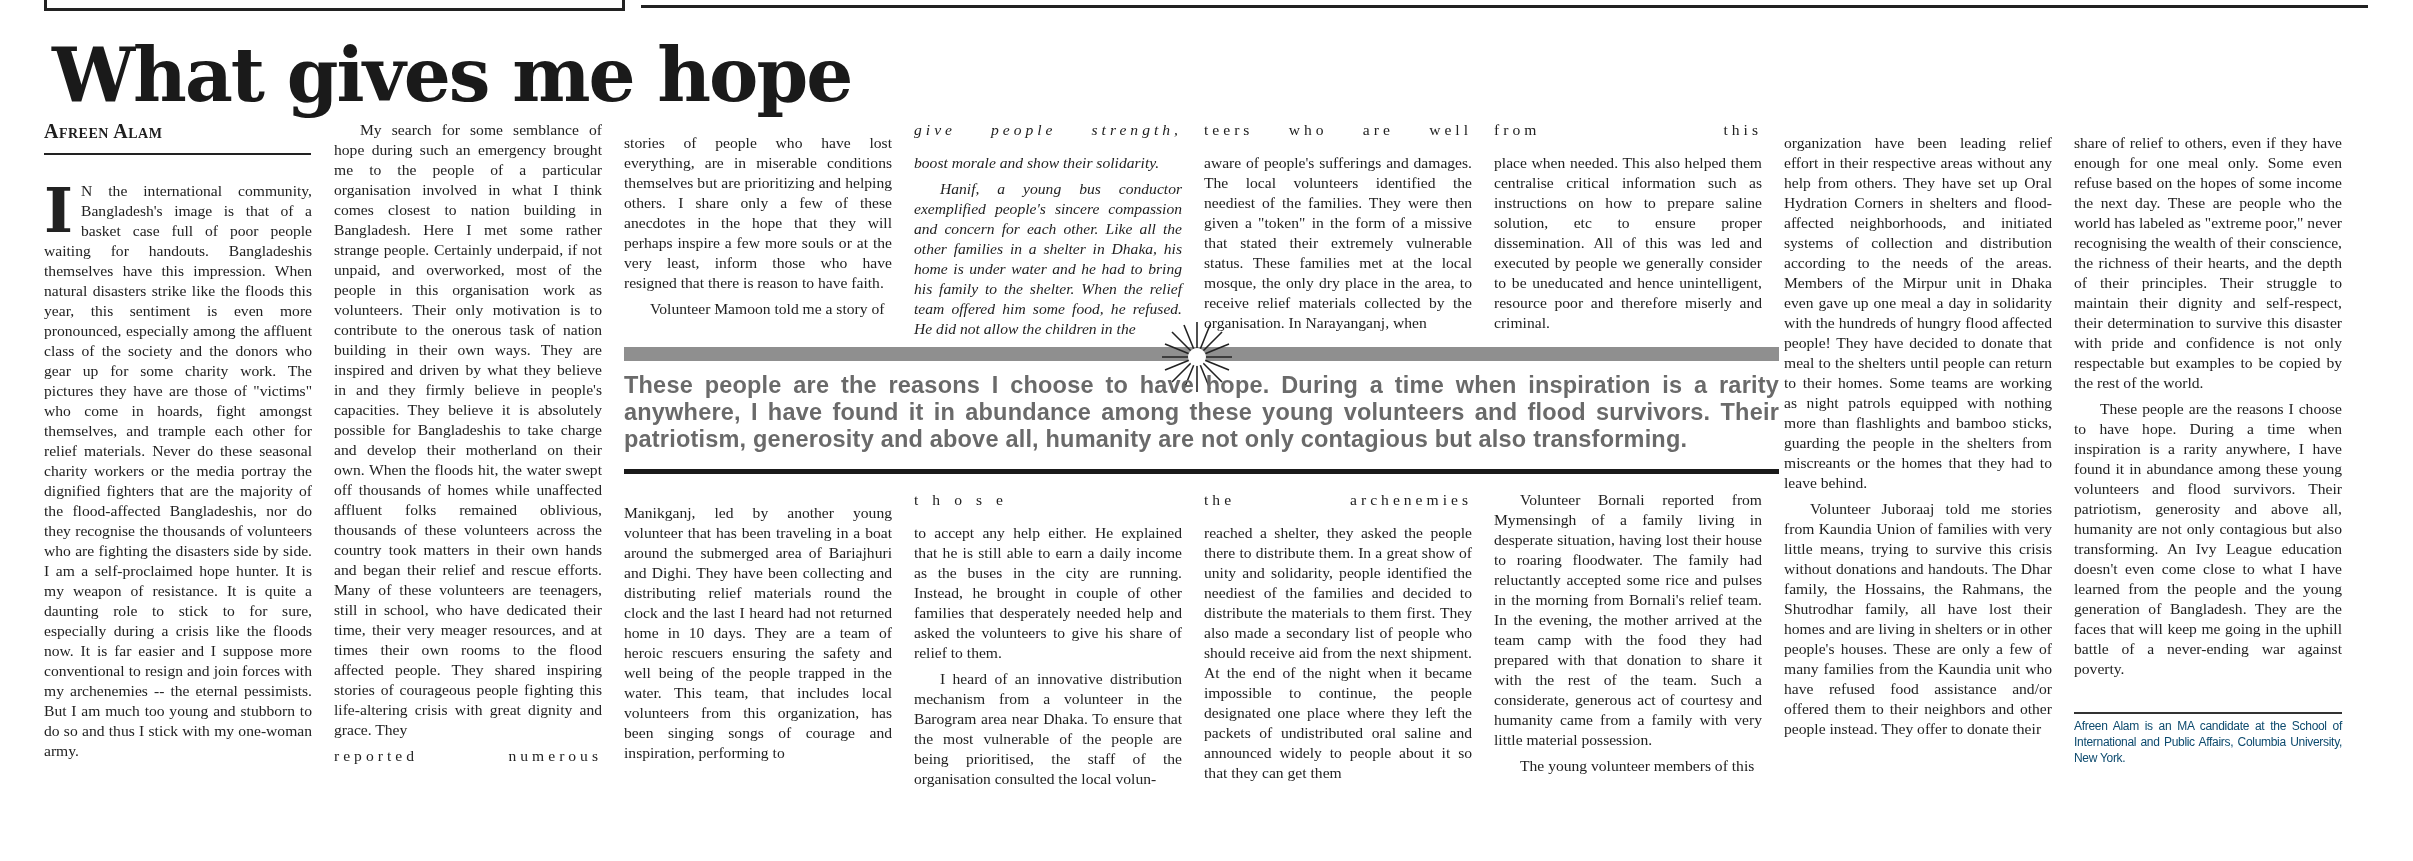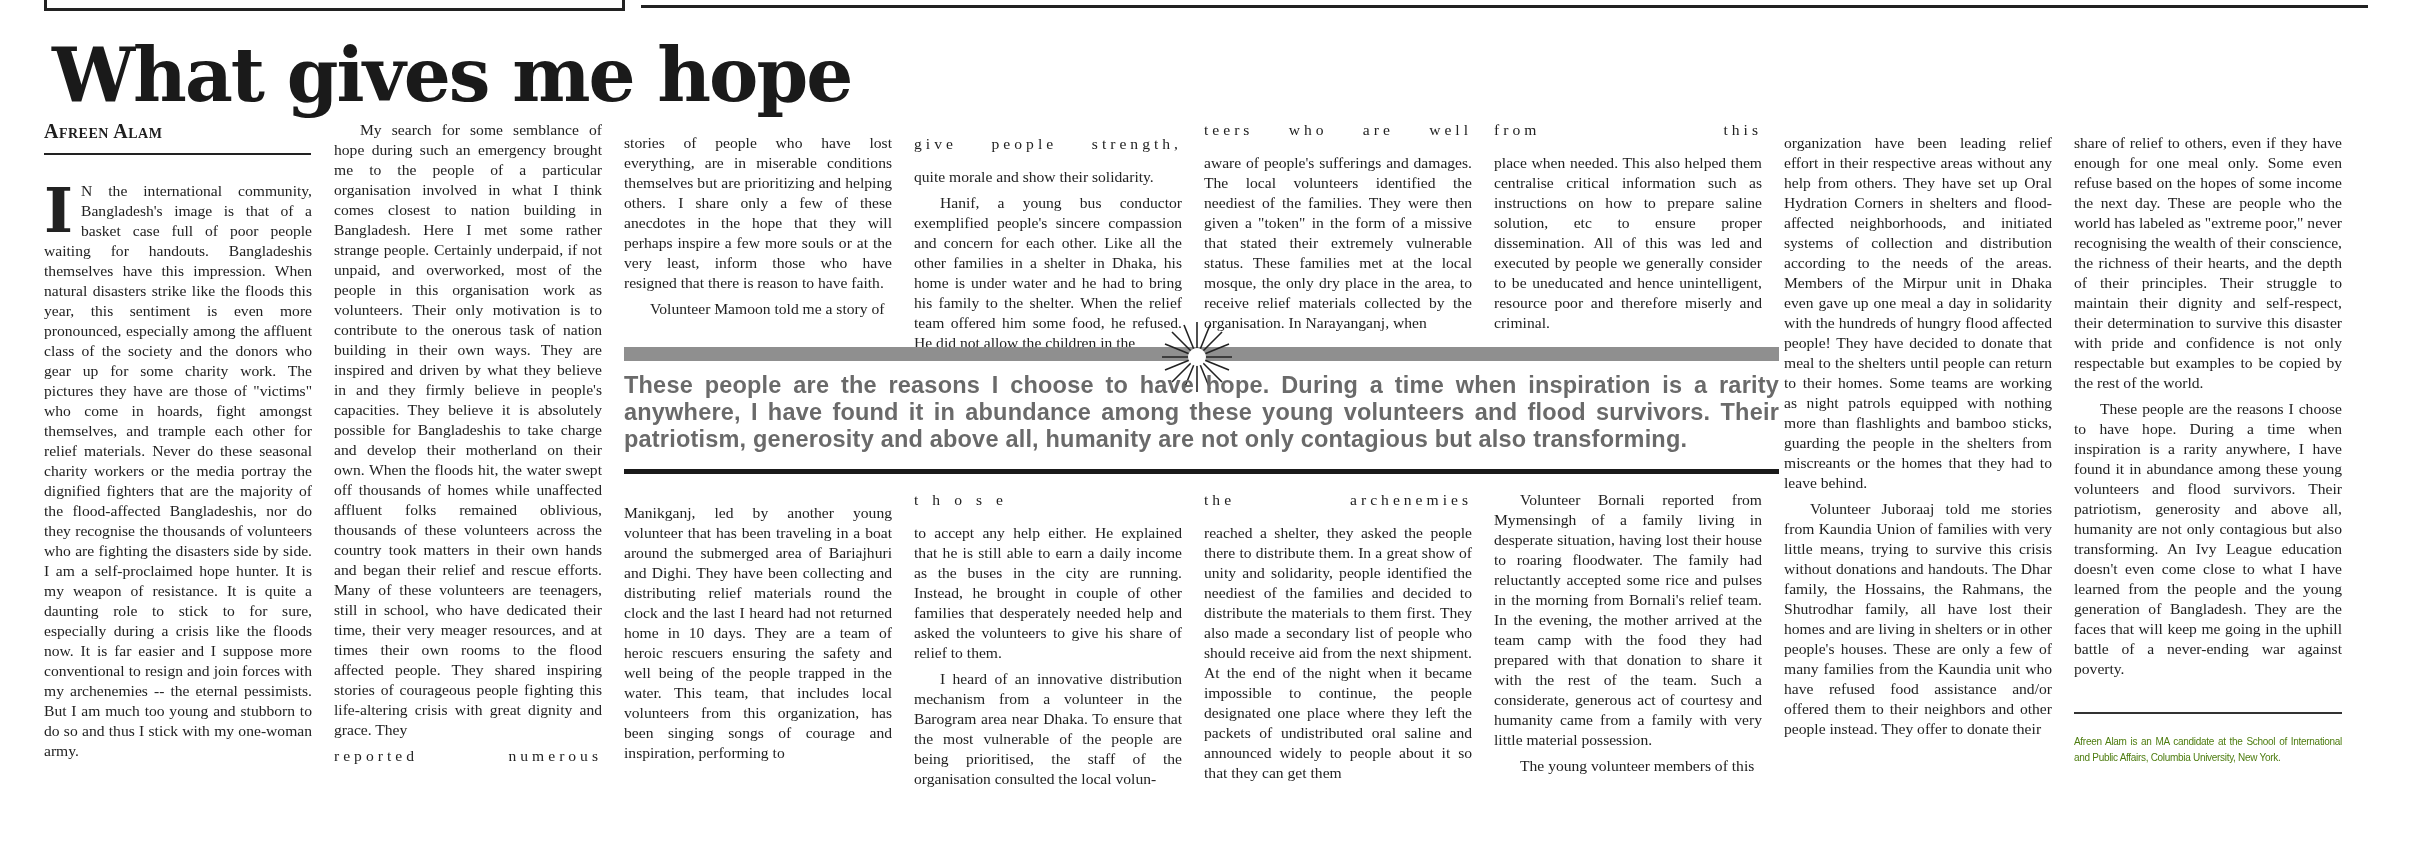--- a/index.html
+++ b/index.html
@@ -9,34 +9,34 @@
   .headline { position: absolute; left: 44px; top: 22px; margin: 8px; font-family: "DejaVu Serif", "Liberation Serif", serif; font-weight: bold; font-size: 74px; letter-spacing: -2px; line-height: 90px; color: #1a1a1a; }
   .byline { position: absolute; left: 44px; top: 120px; width: 267px; font-family: "Liberation Serif", serif; font-weight: bold; font-size: 20px; font-variant: small-caps; letter-spacing: 0.5px; border-bottom: 2px solid #222; padding-bottom: 10px; }
   .col { position: absolute; width: 268px; font-family: "Liberation Serif", serif; font-size: 15.6px; line-height: 20px; text-align: justify; color: #222; }
   .col p { margin: 0 0 6px 0; text-indent: 26px; }
   .col p.noind { text-indent: 0; margin-top: 13px; }
   .col p.spread { text-align-last: justify; letter-spacing: 4px; text-indent: 0; margin-bottom: 6px; }
   .dropcap { float: left; font-family: "DejaVu Serif", serif; font-size: 62px; line-height: 52px; padding: 0 8px 0 0; margin-top: 4px; font-weight: bold; color: #222; }
   .c1 { left: 44px; top: 168px; }
   .c2 { left: 334px; top: 120px; }
   .c3 { left: 624px; top: 120px; }
-  .c4 { left: 914px; top: 134px; }
+  .c4 { left: 914px; top: 120px; font-style: italic; }
   .c5 { left: 1204px; top: 120px; }
   .c6 { left: 1494px; top: 120px; }
   .c7 { left: 1784px; top: 120px; }
   .c8 { left: 2074px; top: 120px; }
   .c3b { left: 624px; top: 490px; }
   .c4b { left: 914px; top: 490px; }
   .c5b { left: 1204px; top: 490px; }
   .c6b { left: 1494px; top: 490px; }
   .graybar { position: absolute; left: 624px; top: 347px; width: 1155px; height: 14px; background: #8f8f8f; }
   .starburst { position: absolute; left: 1162px; top: 322px; width: 70px; height: 70px; }
   .pullquote { position: absolute; left: 624px; top: 372px; width: 1155px; margin: 0; font-family: "Liberation Sans", "DejaVu Sans", sans-serif; font-weight: bold; font-size: 23.5px; line-height: 27px; color: #6a6a6a; text-align: justify; letter-spacing: 0.2px; }
   .blackrule { position: absolute; left: 624px; top: 469px; width: 1155px; height: 5px; background: #1a1a1a; }
-  .bio { position: absolute; left: 2074px; top: 712px; width: 268px; border-top: 2px solid #333; padding-top: 20px; font-family: "Liberation Sans", sans-serif; font-size: 10px; line-height: 16px; text-align: justify; letter-spacing: -0.3px; color: #4d7c0f; }
+  .bio { position: absolute; left: 2074px; top: 712px; width: 268px; border-top: 2px solid #333; padding-top: 4px; font-family: "Liberation Sans", sans-serif; font-size: 12px; line-height: 16px; text-align: justify; letter-spacing: -0.3px; color: #0c4a6e; }
 </style>
 </head>
 <body>
 
 <div class="topbox"></div>
 <div class="topline"></div>
 
 <h1 class="headline">What gives me hope</h1>
 
 <div class="byline">Afreen Alam</div>
@@ -50,21 +50,21 @@
   <p class="spread">reported numerous</p>
 </div>
 
 <div class="col c3">
   <p class="noind">stories of people who have lost everything, are in miserable conditions themselves but are prioritizing and helping others.  I share only a few of these anecdotes in the hope that they will perhaps inspire a few more souls or at the very least, inform those who have resigned that there is reason to have faith.</p>
   <p>Volunteer Mamoon told me a story of</p>
 </div>
 
 <div class="col c4">
   <p class="spread">give people strength,</p>
-  <p class="noind">quite morale and show their solidarity.</p>
+  <p class="noind">boost morale and show their solidarity.</p>
   <p>Hanif, a young bus conductor exemplified people's sincere compassion and concern for each other.  Like all the other families in a shelter in Dhaka, his home is under water and he had to bring his family to the shelter.  When the relief team offered him some food, he refused.  He did not allow the children in the</p>
 </div>
 
 <div class="col c5">
   <p class="spread">teers who are well</p>
   <p class="noind">aware of people's sufferings and damages. The local volunteers identified the neediest of the families.  They were then given a "token" in the form of a missive that stated their extremely vulnerable status.  These families met at the local mosque, the only dry place in the area, to receive relief materials collected by the organisation.  In Narayanganj, when</p>
 </div>
 
 <div class="col c6">
   <p class="spread">from this</p>

